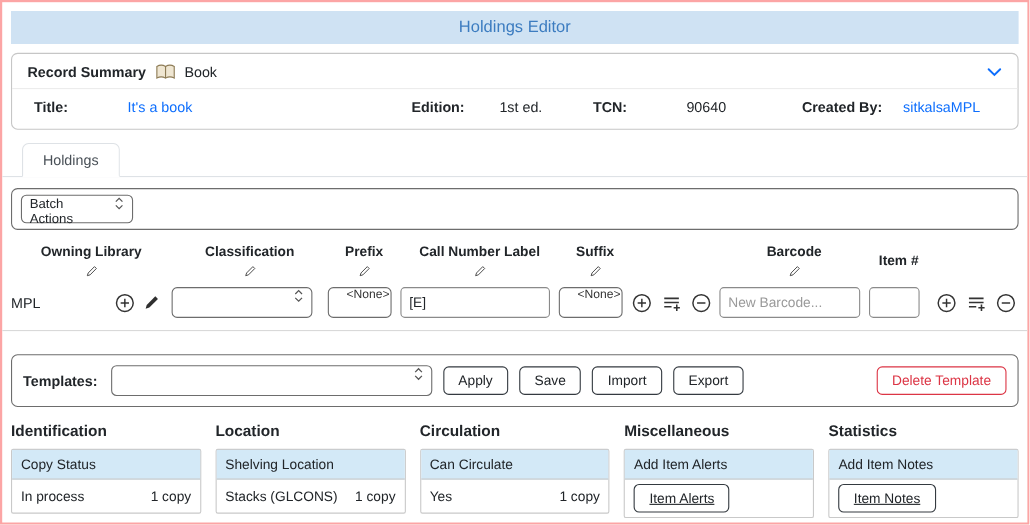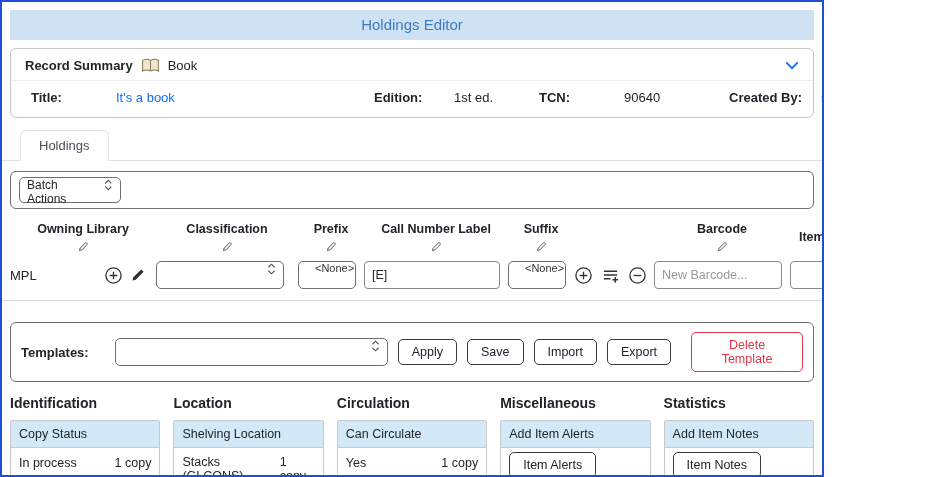--- a/index.html
+++ b/index.html
@@ -1,17 +1,17 @@
 <!DOCTYPE html>
 <html><head>
 <meta charset="utf-8">
 <style>
   html,body{margin:0;padding:0;background:#fff;}
   .page{
-    width:824px;height:477px;box-sizing:border-box;border:2px solid #1d4ed8;
+    width:936px;height:477px;box-sizing:border-box;border:2px solid #fca5a5;
     overflow:hidden;background:#fff;position:relative;
     font-family:"Liberation Sans",sans-serif;font-size:13px;color:#212529;
   }
   
   .banner{margin:8px;height:30px;line-height:30px;text-align:center;
     background:#cfe2f3;color:#3c7cc0;font-size:15px;}
   
   .summary-card{margin:2px 8px 0;border:1px solid #c6c6c6;border-radius:6px;background:#fff;}
   .summary-top{display:flex;align-items:center;gap:8px;padding:9px 14px 7px;border-bottom:1px solid #ececec;}
   .summary-title{font-weight:bold;}
@@ -46,36 +46,36 @@
   .text-input::placeholder{color:#9a9a9a;}
   .call-input{width:136px;margin-right:8px;}
   .barcode-input{width:128px;}
   .item-input{width:46px;}
   .icon-group{display:flex;align-items:center;gap:8px;}
   .icon-group-end{justify-content:flex-end;padding-right:2px;}
   .icon-btn{display:inline-flex;align-items:center;cursor:pointer;background:none;border:none;padding:0;}
   
   .templates-box{margin:21px 8px 0;border:1px solid #6d6d6d;border-radius:6px;
     padding:9px 10px;display:flex;align-items:center;gap:10px;}
-  .templates-label{font-weight:bold;margin-right:16px;}
+  .templates-label{font-weight:bold;margin-right:2px;}
   .templates-combo{width:292px;height:28px;}
   .btn-outline{border:1px solid #343a40;border-radius:5px;background:#fff;color:#212529;
     padding:5px 13px;font-family:"Liberation Sans",sans-serif;font-size:12.5px;cursor:pointer;}
   .spacer{flex:1;}
   .btn-danger-outline{border:1px solid #dc3545;color:#dc3545;border-radius:5px;background:#fff;
     padding:5px 13px;font-family:"Liberation Sans",sans-serif;font-size:12.5px;cursor:pointer;}
   
   .attr-grid{margin:13px 8px 0;display:grid;grid-template-columns:repeat(5,1fr);column-gap:13px;}
   .col-title{font-weight:bold;font-size:14px;margin-bottom:9px;}
   .attr-card{border:1px solid #c9c9c9;border-radius:2px;margin-bottom:10px;background:#fff;}
   .attr-card-header{background:#d3e9f7;padding:6px 8px;font-size:12.5px;border-bottom:1px solid #c9c9c9;}
   .attr-card-body{padding:7px 8px;display:flex;justify-content:space-between;align-items:center;
     font-size:12.5px;min-height:16px;cursor:pointer;}
   .attr-badge{color:#212529;}
-  .body-btn{padding:4px 8px;}
+  .body-btn{padding:4px 8px;text-decoration:underline;}
   svg{display:block;}
 </style>
 </head>
 <body>
 
 <div class="page">
 
   <div class="banner">Holdings Editor</div>
 
   <div class="summary-card">

